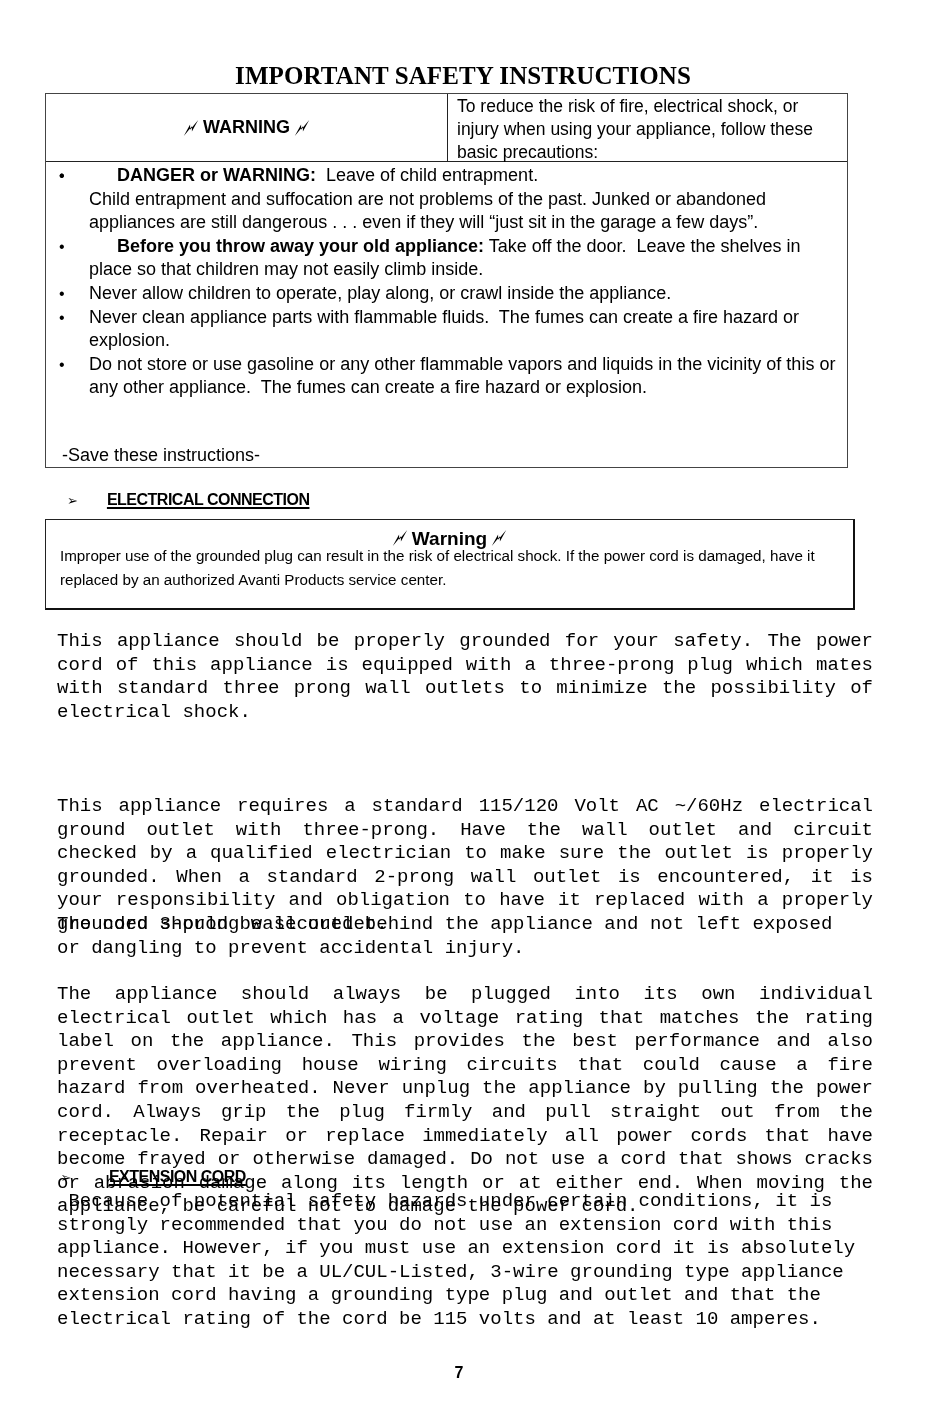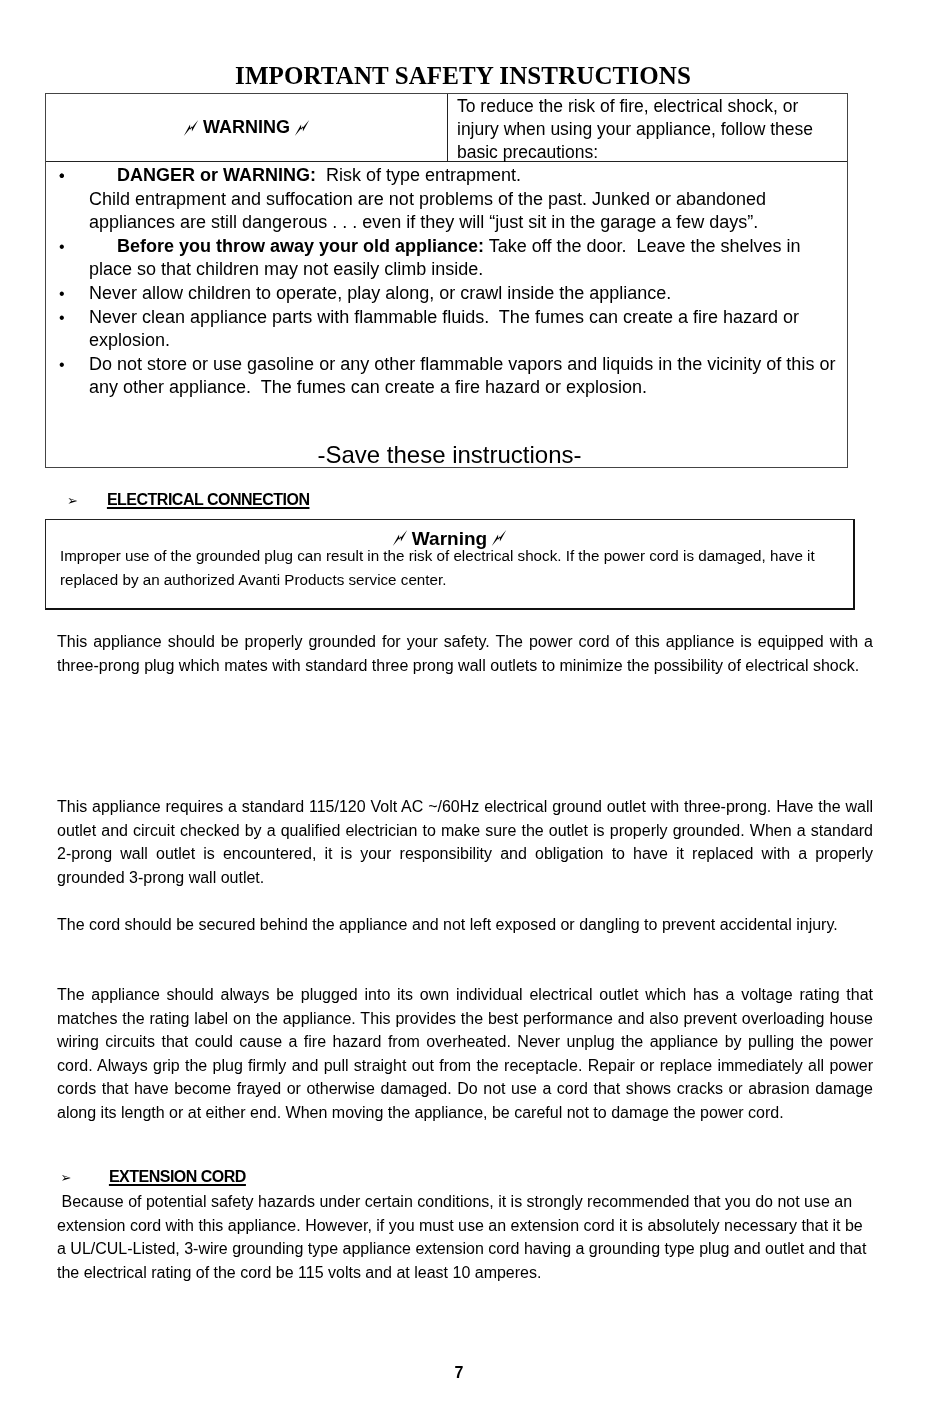--- a/index.html
+++ b/index.html
@@ -27,22 +27,22 @@
   .st-head-right {
     position: absolute; left: 411px; top: 0; width: 385px;
     font-size: 17.5px; line-height: 23px; padding-top: 1px;
   }
   .bolt { display: inline-block; width: 18px; height: 18px; vertical-align: -2px; margin: 0 3px; }
   .st-list { position: absolute; left: 0; top: 70px; width: 100%; margin: 0; padding: 0; list-style: none; }
   .st-item { position: relative; padding-left: 43px; padding-right: 8px; font-size: 18px; line-height: 23.6px; }
   .st-item .bul { position: absolute; left: 13px; top: 0; font-size: 16px; }
   .st-item b { font-weight: bold; margin-left: 28px; }
   .save {
-    position: absolute; left: 3px; bottom: 1px; width: 100%; text-align: center;
-    font-size: 24px; line-height: 22px;
+    position: absolute; left: 16px; bottom: 1px; width: 100%; 
+    font-size: 18px; line-height: 22px;
   }
 
   
   .section-head {
     position: absolute; font-family: "Liberation Sans", sans-serif; font-weight: bold;
     font-size: 16px; letter-spacing: -0.5px;
   }
   .section-head .arrow { display: inline-block; width: 14px; font-size: 13px; font-weight: normal; }
   .section-head .lbl { text-decoration: underline; text-underline-offset: 2px; text-decoration-thickness: 1.5px; }
 
@@ -51,21 +51,21 @@
     position: absolute; left: 45px; top: 519px; width: 810px; height: 91px;
     border: 1.2px solid #222; border-right: 2px solid #111; border-bottom: 2px solid #111; box-sizing: border-box;
     font-family: "Liberation Sans", sans-serif;
   }
   .warn-title { position: absolute; left: 0; top: 8px; width: 100%; text-align: center; font-weight: bold; font-size: 19px; }
   .warn-text { position: absolute; left: 14px; top: 24px; width: 780px; font-size: 15.2px; line-height: 24px; }
 
   
   .para {
     position: absolute; left: 57px; width: 816px;
-    font-family: Liberation Sans, sans-serif; font-size: 16px; line-height: 23.6px;
+    font-family: Liberation Mono, monospace; font-size: 19px; line-height: 23.6px;
     text-align: justify; text-align-last: left;
   }
   .para.left { text-align: left; }
 
   .page-num {
     position: absolute; left: 0; top: 1364px; width: 918px; text-align: center;
     font-family: "Liberation Sans", sans-serif; font-weight: bold; font-size: 16px;
   }
 </style>
 </head>
@@ -88,21 +88,21 @@
       </div>
       <div class="st-head-right">To reduce the risk of fire, electrical shock, or injury when using your appliance, follow these basic precautions:</div>
     </div>
 
     <ul class="st-list">
       <li class="st-item">
         <span class="bul">•</span>
       </li>
       <li class="st-item">
         <span class="bul">•</span>
-        <b>DANGER or WARNING:</b><span style="white-space:pre">  Risk of type entrapment.</span><br>
+        <b>DANGER or WARNING:</b><span style="white-space:pre">  Leave of child entrapment.</span><br>
         <span>Child entrapment and suffocation are not problems of the past. Junked or abandoned appliances are still dangerous . . . even if they will “just sit in the garage a few days”.</span>
       </li>
       <li class="st-item">
         <span class="bul">•</span>
         <b>Before you throw away your old appliance:</b><span style="white-space:pre-wrap"> Take off the door.  Leave the shelves in place so that children may not easily climb inside.</span>
       </li>
       <li class="st-item">
         <span class="bul">•</span>
         <span>Never allow children to operate, play along, or crawl inside the appliance.</span>
       </li>

